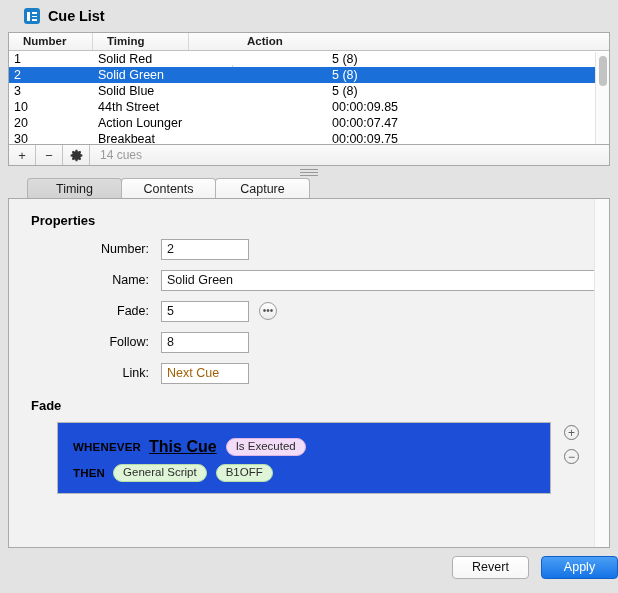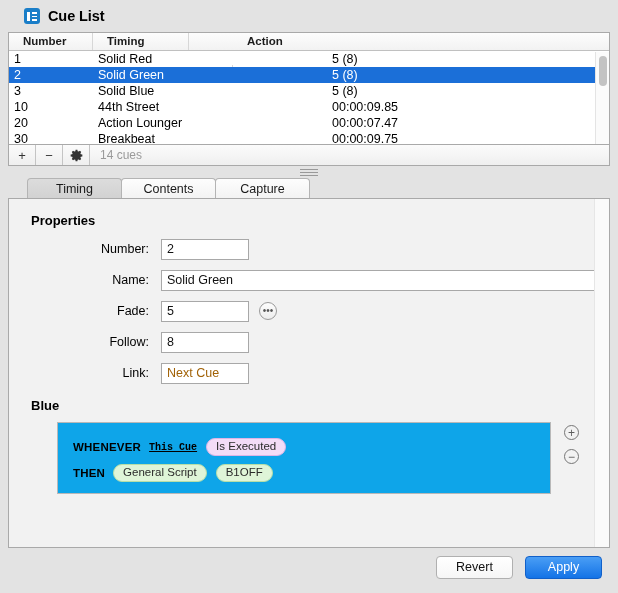--- a/index.html
+++ b/index.html
@@ -295,42 +295,41 @@
   }
   .rules-area {
     display: flex;
     align-items: flex-start;
     margin-left: 48px;
   }
   .rules-box {
     width: 494px;
     height: 72px;
     border: 1px solid #b8b8b8;
-    background: #0ea5e9;
+    background: #1d4ed8;
     box-sizing: border-box;
     padding: 13px 0 0 15px;
   }
   .rule-line {
     display: flex;
     align-items: center;
     height: 22px;
     margin-bottom: 4px;
   }
   .rule-kw {
     font-size: 11.5px;
     font-weight: bold;
     letter-spacing: 0.2px;
     margin-right: 8px;
   }
   .rule-underline {
-    font-size: 10px;
+    font-size: 16px;
     font-weight: bold;
     text-decoration: underline;
     margin-right: 9px;
-    font-family: Liberation Mono, monospace;
   }
   .token {
     border-radius: 9px;
     padding: 2px 9px 3px 9px;
     font-size: 11.5px;
     line-height: 1;
     margin-right: 9px;
     box-sizing: border-box;
   }
   .token.purple {
@@ -361,21 +360,21 @@
     background: transparent;
     box-sizing: border-box;
   }
 
   
   .footer {
     height: 38px;
     display: flex;
     align-items: center;
     justify-content: flex-end;
-    padding-right: 16px;
+    padding-right: 0;
   }
   .btn {
     height: 23px;
     min-width: 77px;
     border-radius: 4px;
     display: flex;
     align-items: center;
     justify-content: center;
     font-size: 12.5px;
     box-sizing: border-box;
@@ -509,21 +508,21 @@
     <div class="form-row">
       <div class="form-label">Follow:</div>
       <div class="field small">8</div>
     </div>
 
     <div class="form-row">
       <div class="form-label">Link:</div>
       <div class="field small placeholder">Next Cue</div>
     </div>
 
-    <div class="rules-title">Blue</div>
+    <div class="rules-title">Fade</div>
 
     <div class="rules-area">
       <div class="rules-box">
         <div class="rule-line">
           <span class="rule-kw">WHENEVER</span>
           <span class="rule-underline">This Cue</span>
           <span class="token purple">Is Executed</span>
         </div>
         <div class="rule-line">
           <span class="rule-kw">THEN</span>

